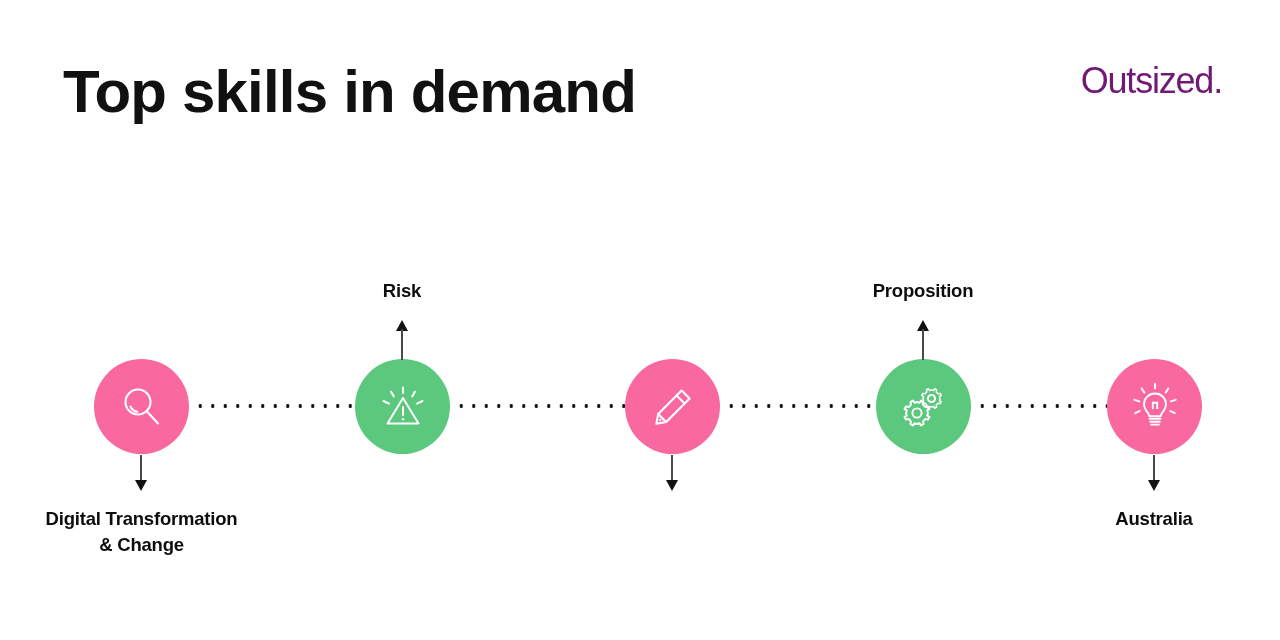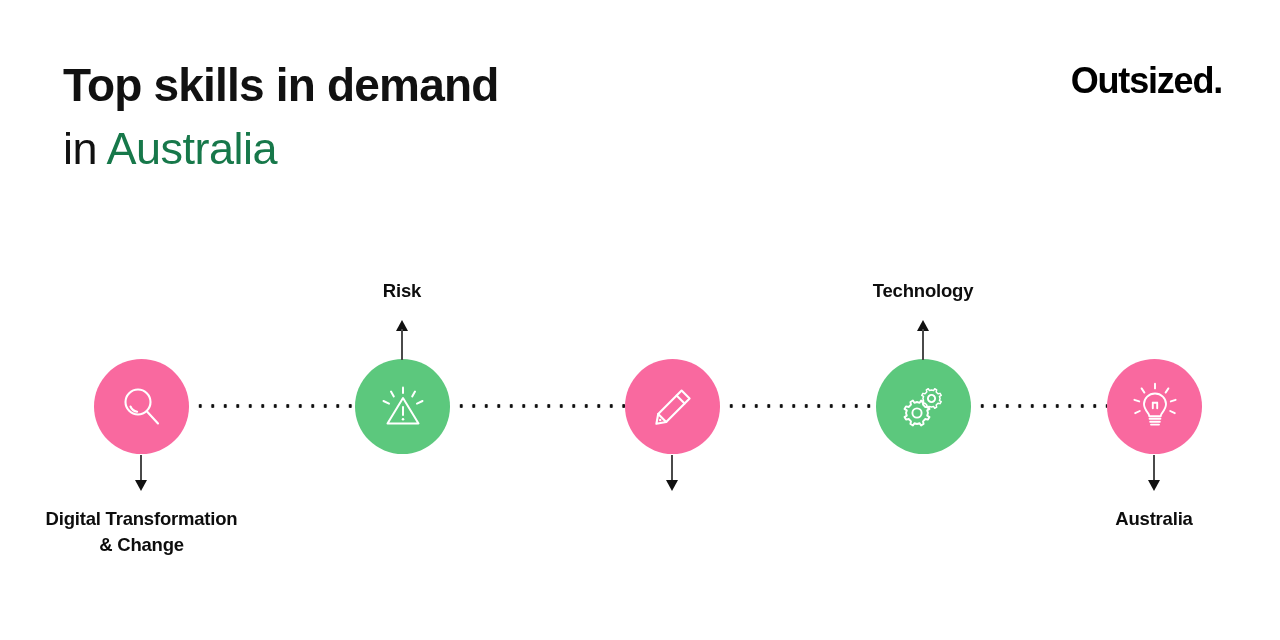--- a/index.html
+++ b/index.html
@@ -19,21 +19,21 @@
   
   #header { position: absolute; top: 0; left: 0; width: 1280px; height: 230px; }
 
   #title-block {
     position: absolute;
     left: 63px;
     top: 62px;
     line-height: 1.0;
   }
   .title-line1 {
-    font-size: 46px;
+    font-size: 60px;
     font-weight: 800;
     letter-spacing: -0.8px;
     color: #111111;
     white-space: nowrap;
     display: block;
   }
   .title-line2 {
     font-size: 45px;
     font-weight: 400;
     letter-spacing: -0.5px;
@@ -42,23 +42,23 @@
     display: block;
     margin-top: 18px;
   }
   .title-accent { color: #17784A; font-weight: 400; }
 
   #brand-logo {
     position: absolute;
     right: 58px;
     top: 60px;
     font-size: 36px;
-    font-weight: 700;
+    font-weight: 400;
     letter-spacing: -1.2px;
-    color: #000000;
+    color: #701a75;
     white-space: nowrap;
   }
 
   
   #timeline {
     position: absolute;
     left: 0;
     top: 0;
     width: 1280px;
     height: 640px;
@@ -121,21 +121,20 @@
     margin-top: 8px;
   }
 </style>
 </head>
 <body>
 
 <div id="header">
 
   <div id="title-block">
     <span class="title-line1">Top skills in demand</span>
-    <span class="title-line2"><span>in </span><span class="title-accent">Australia</span></span>
   </div>
 
   <div id="brand-logo">Outsized.</div>
 
 </div>
 
 <div id="timeline">
 
   <div class="dotted-connector" style="left:194px; width:161px;"></div>
   <div class="dotted-connector" style="left:455px; width:170px;"></div>
@@ -206,21 +205,21 @@
           <path d="M0,-11 L2.6,-10.2 L4.1,-12.5 L6.6,-11 L6,-8.3 L8.3,-6 L11,-6.6 L12.5,-4.1 L10.2,-2.6 L11,0 L10.2,2.6 L12.5,4.1 L11,6.6 L8.3,6 L6,8.3 L6.6,11 L4.1,12.5 L2.6,10.2 L0,11 L-2.6,10.2 L-4.1,12.5 L-6.6,11 L-6,8.3 L-8.3,6 L-11,6.6 L-12.5,4.1 L-10.2,2.6 L-11,0 L-10.2,-2.6 L-12.5,-4.1 L-11,-6.6 L-8.3,-6 L-6,-8.3 L-6.6,-11 L-4.1,-12.5 L-2.6,-10.2 Z"></path>
           <circle cx="0" cy="0" r="4.6"></circle>
         </g>
       </svg>
     </span>
   </div>
   <div class="connector-arrow arrow-up" style="left:916px; top:320px; height:40px;">
     <div class="head"></div>
     <div class="stem" style="height:31px;"></div>
   </div>
-  <div class="node-label" style="left:833px; top:270px; width:180px;">Technology</div>
+  <div class="node-label" style="left:833px; top:270px; width:180px;">Proposition</div>
 
   <div class="node" style="left:1107px; background:#F9699F;">
     <span>
       <svg width="54" height="54" viewBox="0 0 54 54" fill="none" stroke="#FFFFFF" stroke-width="1.9" stroke-linecap="round" stroke-linejoin="round">
         <path d="M27 13.5c-6.2 0-11 4.7-11 10.6 0 3.9 2.1 6.6 3.8 8.7 1 1.2 1.5 2.2 1.5 3.4h11.4c0-1.2.5-2.2 1.5-3.4 1.7-2.1 3.8-4.8 3.8-8.7 0-5.9-4.8-10.6-11-10.6z"></path>
         <path d="M21.6 38.8h10.8"></path>
         <path d="M22.2 41.8h9.6"></path>
         <path d="M23 44.6h8"></path>
         <path d="M24.8 22.8v5.4M29.2 22.8v5.4"></path>
         <path d="M24.8 22.8h4.4"></path>

